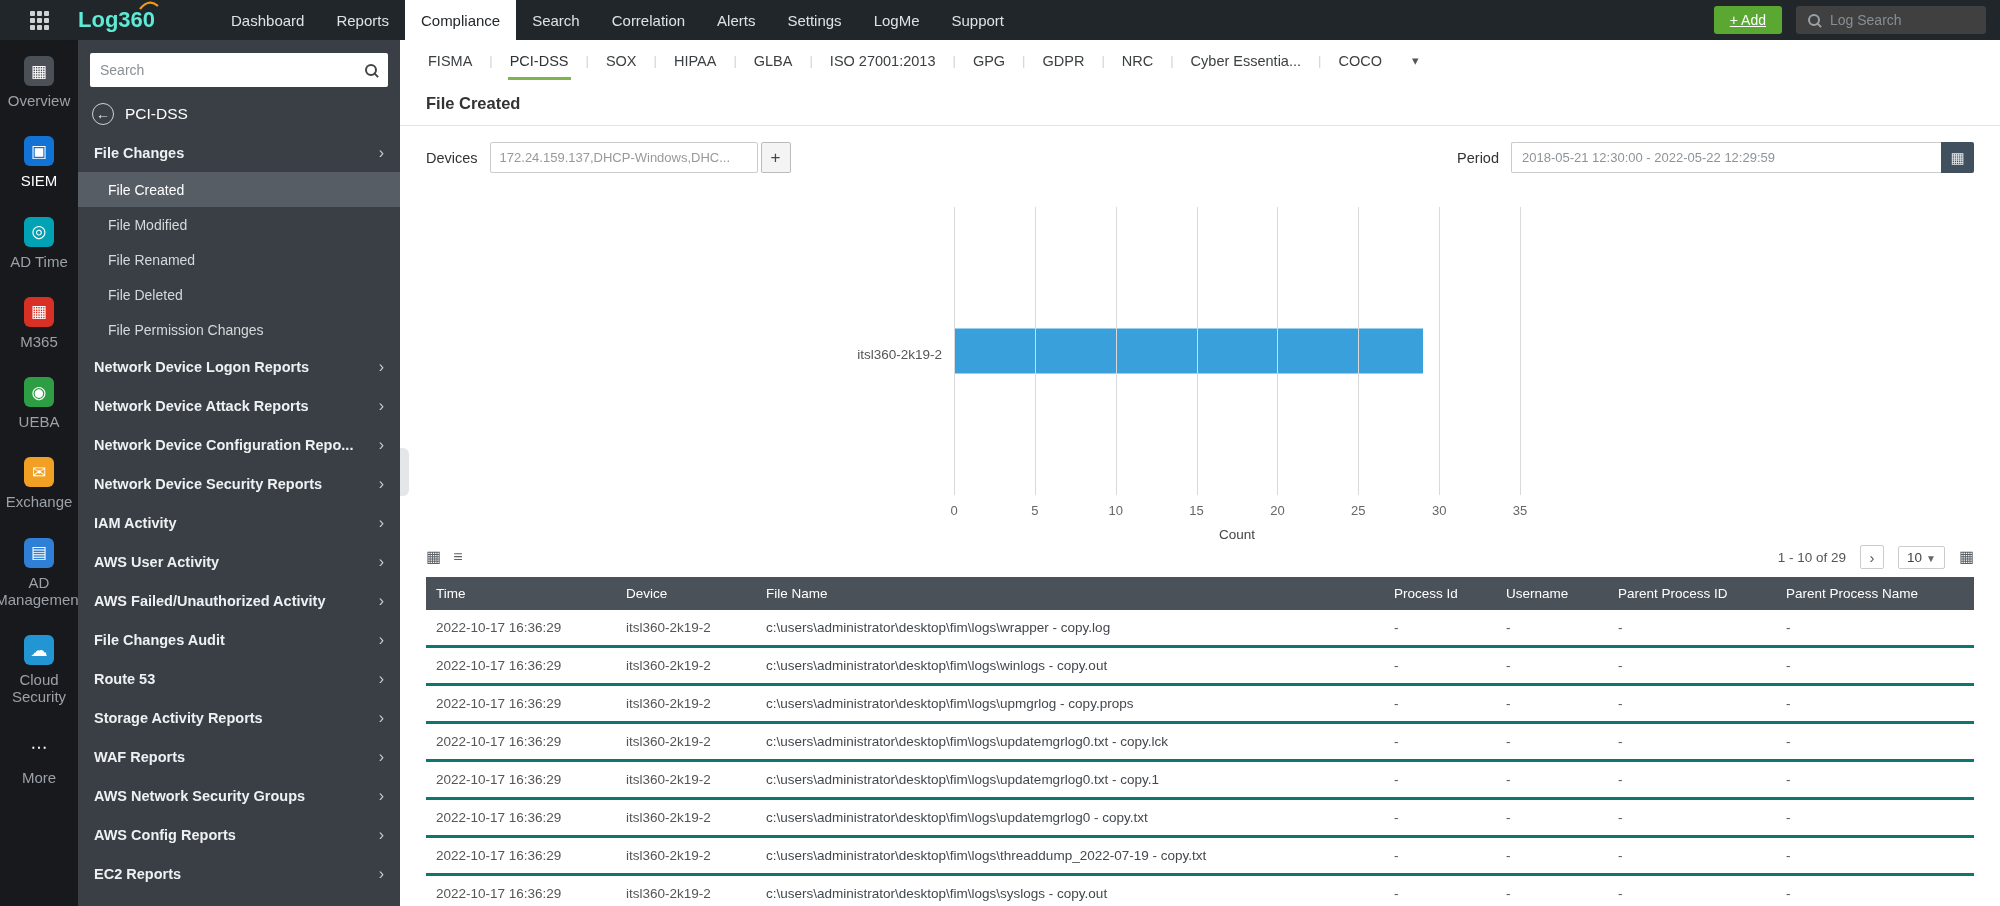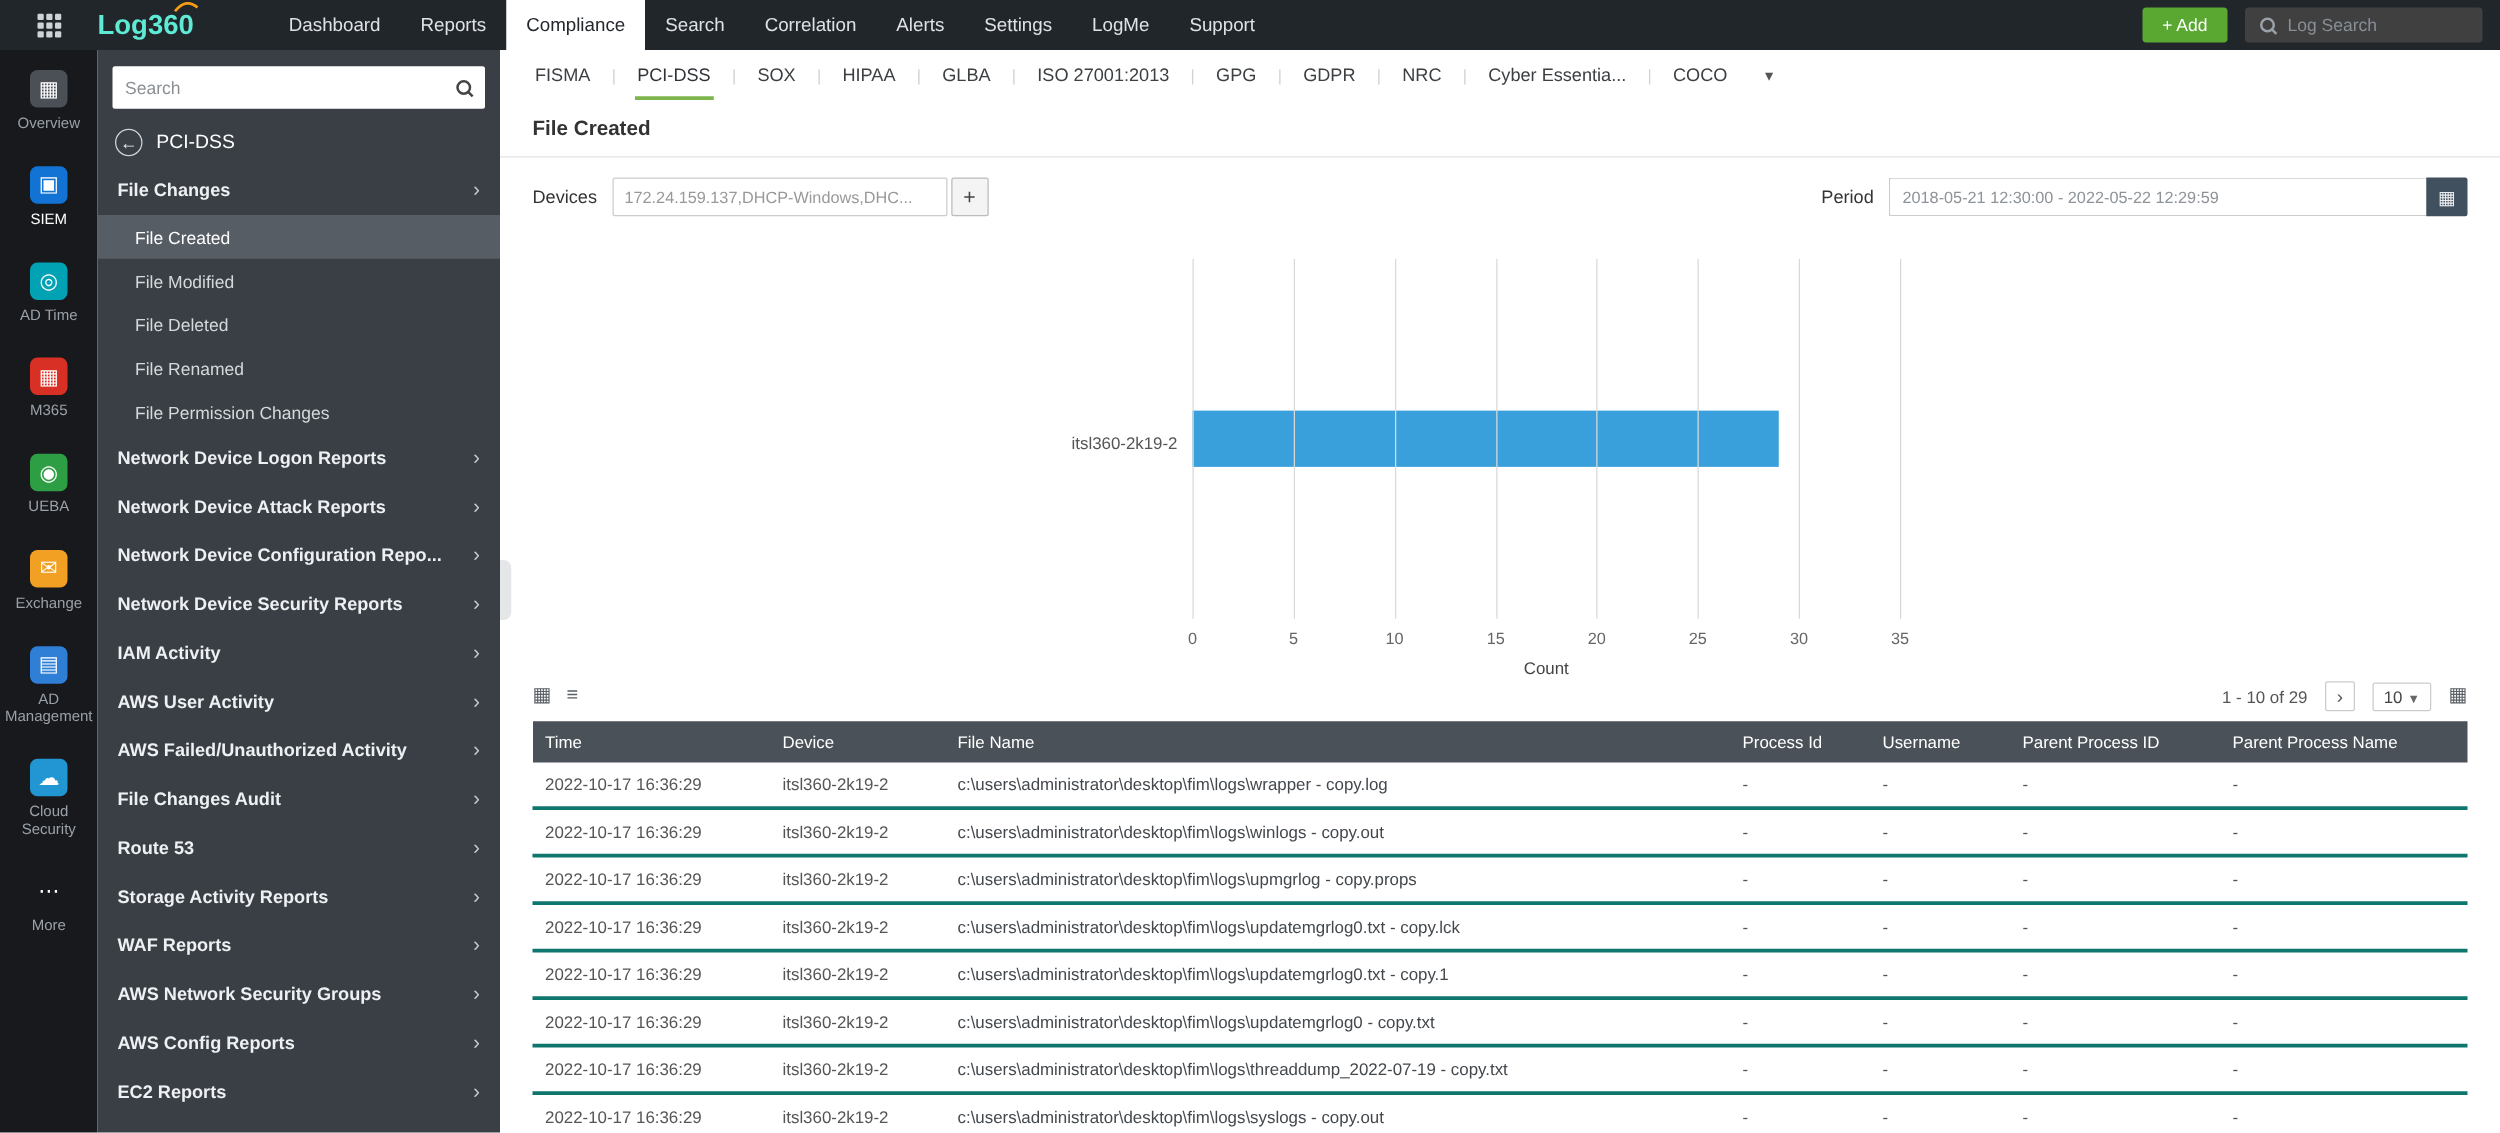--- a/index.html
+++ b/index.html
@@ -9,36 +9,36 @@
   .topbar { position:absolute; top:0; left:0; width:2000px; height:40px; background:#21262b; display:flex; align-items:center; color:#e8eaec; z-index:10; }
   .apps { width:78px; display:flex; justify-content:center; cursor:pointer; }
   .apps .dots { display:grid; grid-template-columns:repeat(3,5px); grid-gap:2px; }
   .apps .dots i { width:5px; height:5px; background:#cfd3d6; border-radius:1px; display:block; }
   .logo { display:flex; align-items:flex-start; font-size:22px; font-weight:bold; color:#5eead4; margin-right:60px; position:relative; }
   .logo svg { position:absolute; right:-4px; top:-6px; }
   .nav { display:flex; height:100%; align-items:stretch; }
   .nav-item { display:flex; align-items:center; padding:0 16px; font-size:15px; color:#dfe2e5; cursor:pointer; }
   .nav-item.active { background:#ffffff; color:#24282c; }
   .topbar-right { margin-left:auto; display:flex; align-items:center; gap:14px; padding-right:14px; }
-  .add-btn { background:#5aa732; color:#fff; border:none; border-radius:3px; padding:6px 16px; font-size:14px; cursor:pointer; font-family:inherit; }
+  .add-btn { background:#5aa732; color:#fff; border:none; border-radius:3px; padding:6px 16px; font-size:14px; cursor:pointer; font-family:inherit;text-decoration:underline; }
   .log-search { background:#404040; border-radius:3px; display:flex; align-items:center; gap:9px; padding:6px 12px; width:190px; color:#8a9097; }
   .log-search input { background:transparent; border:none; outline:none; color:#a6adb4; font-size:14px; width:130px; font-family:inherit; }
   .log-search input::placeholder { color:#878e95; }
   .mag { width:13px; height:13px; position:relative; display:inline-block; flex:0 0 auto; }
   .mag::before { content:""; position:absolute; width:8px; height:8px; border:2px solid #9aa1a8; border-radius:50%; left:0; top:0; }
   .mag::after { content:""; position:absolute; width:6px; height:2px; background:#9aa1a8; transform:rotate(45deg); left:8px; top:10px; }
   .mag.dark::before { border-color:#444; }
   .mag.dark::after { background:#444; }
 
   
   .rail { position:absolute; top:40px; left:0; width:78px; bottom:0; background:#17191d; display:flex; flex-direction:column; align-items:center; padding-top:16px; gap:27px; }
   .rail-item { display:flex; flex-direction:column; align-items:center; gap:6px; cursor:pointer; width:74px; }
   .rail-icon { width:30px; height:30px; border-radius:6px; display:flex; align-items:center; justify-content:center; }
   .rail-icon i { font-style:normal; color:#fff; font-size:17px; line-height:1; }
-  .rail-label { font-size:12px; color:#9aa1a8; text-align:center; line-height:1.15; }
+  .rail-label { font-size:15px; color:#9aa1a8; text-align:center; line-height:1.15; }
   .rail-item.active .rail-label { color:#fff; }
 
   
   .sidebar { position:absolute; top:40px; left:78px; width:322px; bottom:0; background:#3a3f45; color:#d9dcdf; overflow:hidden; }
   .side-search { margin:13px 12px 6px; height:34px; background:#fff; border-radius:2px; display:flex; align-items:center; padding:0 10px; }
   .side-search input { flex:1; border:none; outline:none; font-size:14px; color:#333; font-family:inherit; }
   .side-search input::placeholder { color:#8a8f94; }
   .side-back { display:flex; align-items:center; gap:11px; padding:10px 14px 8px; cursor:pointer; }
   .back-circle { width:22px; height:22px; border:1px solid #cfd3d7; border-radius:50%; color:#e6e9eb; font-size:14px; display:flex; align-items:center; justify-content:center; }
   .back-title { color:#fff; font-size:15.5px; }
@@ -215,25 +215,25 @@
       </li>
       <li class="side-item selected child">
         <span class="side-label">File Created</span>
 
       </li>
       <li class="side-item child">
         <span class="side-label">File Modified</span>
 
       </li>
       <li class="side-item child">
+        <span class="side-label">File Renamed</span>
+
+      </li>
+      <li class="side-item child">
         <span class="side-label">File Deleted</span>
-
-      </li>
-      <li class="side-item child">
-        <span class="side-label">File Renamed</span>
 
       </li>
       <li class="side-item child">
         <span class="side-label">File Permission Changes</span>
 
       </li>
       <li class="side-item expandable">
         <span class="side-label">Network Device Logon Reports</span>
         <span class="chev">›</span>
       </li>

